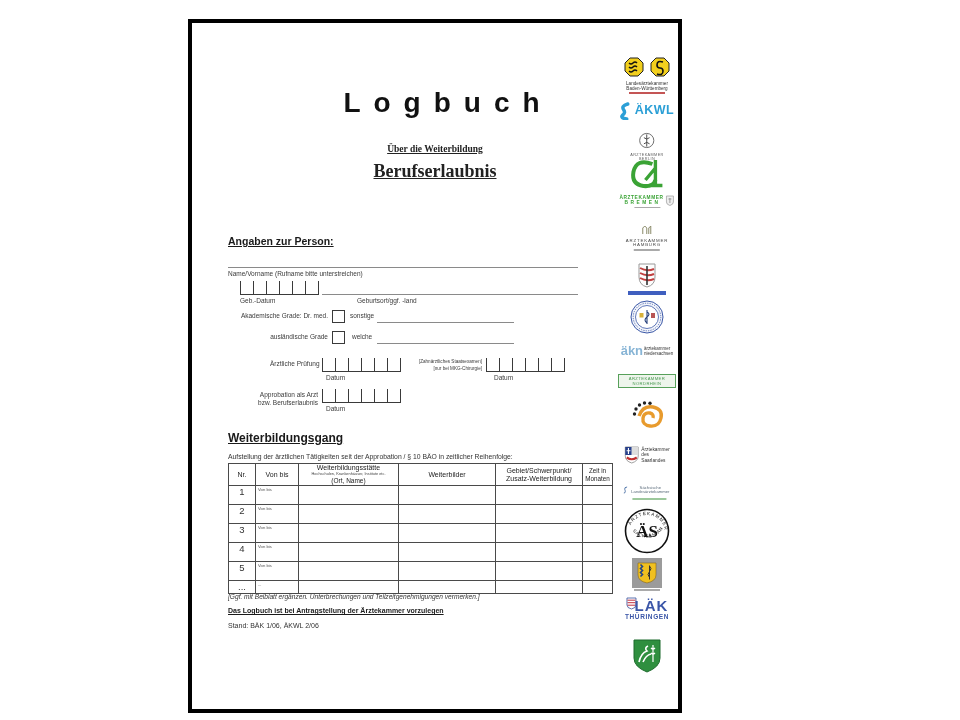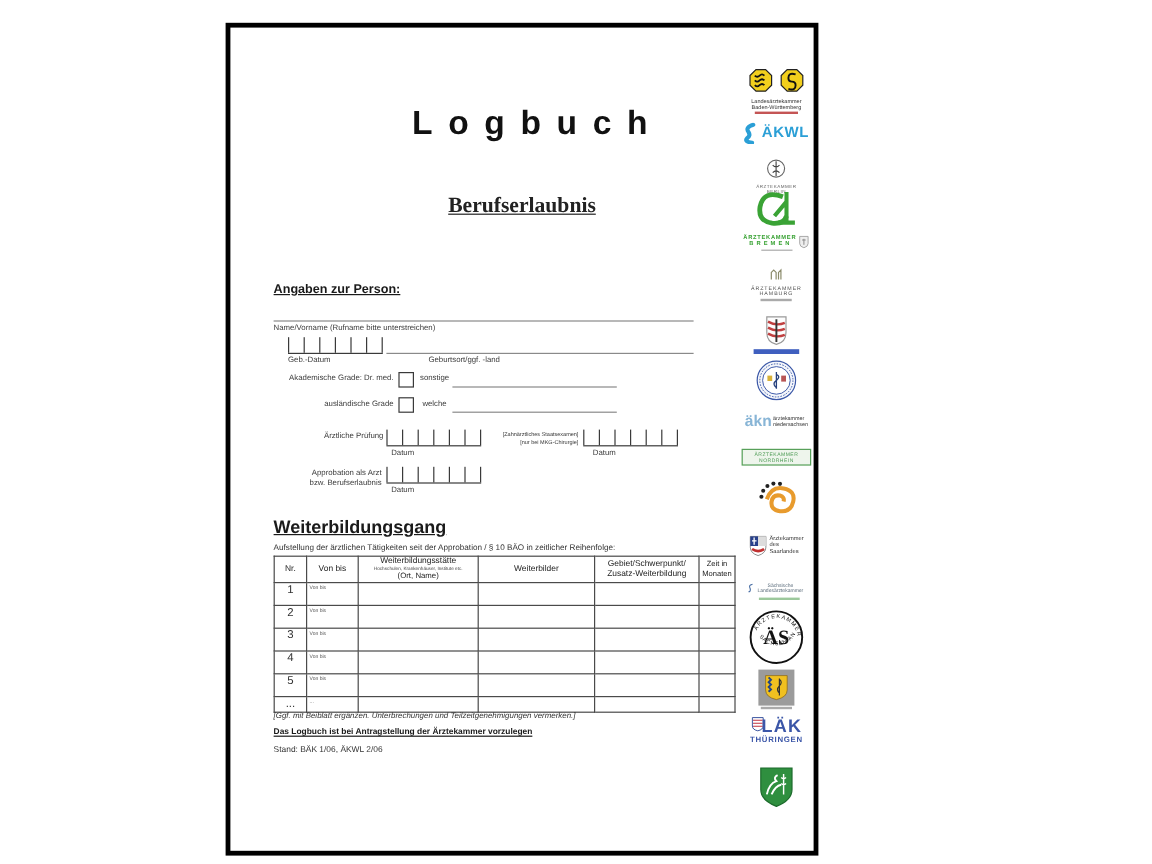--- a/index.html
+++ b/index.html
@@ -7,21 +7,21 @@
           font-family:"Liberation Sans",sans-serif;color:#222;}
   .page{position:absolute;left:188px;top:19px;width:494px;height:694px;background:#fff;
         border:4px solid #000;box-sizing:border-box;}
   .abs{position:absolute;}
   .ctr{left:0;width:100%;text-align:center;}
   .doc-title{top:40px;font-size:28px;font-weight:bold;letter-spacing:13px;padding-left:13px;color:#111;margin-top:24px;}
   .doc-sub{top:88px;font-family:"Liberation Serif",serif;font-size:9px;text-decoration:underline;color:#222;}
   .doc-over{top:121px;font-family:"Liberation Serif",serif;font-size:9.5px;font-weight:bold;text-decoration:underline;}
   .doc-spec{top:138px;font-family:"Liberation Serif",serif;font-size:18px;font-weight:bold;text-decoration:underline;}
   .h1{font-size:10.5px;font-weight:bold;text-decoration:underline;color:#1a1a1a;}
-  .h2{font-size:15px;font-weight:bold;text-decoration:underline;color:#1a1a1a;}
+  .h2{font-size:12px;font-weight:bold;text-decoration:underline;color:#1a1a1a;}
   .sl{font-size:6.5px;color:#3a3a3a;white-space:nowrap;}
   .tiny{font-size:4.6px;color:#3a3a3a;white-space:nowrap;}
   .wline{border-bottom:1px solid #8a8a8a;height:0;}
   .comb{display:flex;border-bottom:1.3px solid #3a3a3a;height:13px;}
   .comb i{width:12px;border-left:1px solid #3a3a3a;}
   .comb i:last-child{border-right:1px solid #3a3a3a;}
   .cb{width:11px;height:11px;border:1.2px solid #3a3a3a;background:#fff;}
   table.wbg{border-collapse:collapse;table-layout:fixed;width:384px;}
   table.wbg th,table.wbg td{border:1px solid #4a4a4a;padding:0;vertical-align:top;overflow:hidden;}
   table.wbg th{font-weight:normal;font-size:7px;line-height:8px;color:#222;text-align:center;vertical-align:middle;height:21px;}
@@ -57,20 +57,21 @@
   .redbar{width:36px;height:1.5px;background:#c45555;margin:1px auto 0;}
   .graybar{width:26px;height:1.5px;background:#aaa;margin:1px auto 0;}
 </style>
 </head>
 <body>
 
 <div class="canvas">
   <div class="page">
 
     <div class="abs ctr doc-title">Logbuch</div>
+    <div class="abs ctr doc-over">Über die Weiterbildung</div>
     <div class="abs ctr doc-spec">Berufserlaubnis</div>
 
     <div class="abs h1" style="left:36px;top:212px;">Angaben zur Person:</div>
 
     <div class="abs wline" style="left:36px;top:244px;width:350px;"></div>
     <div class="abs sl" style="left:36px;top:247px;">Name/Vorname (Rufname bitte unterstreichen)</div>
 
     <div class="abs comb" style="left:48px;top:258px;">
         <i></i>
         <i></i>

